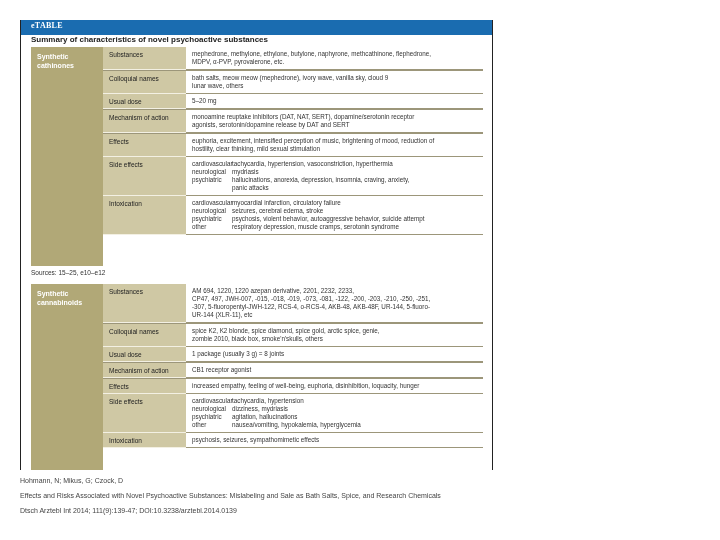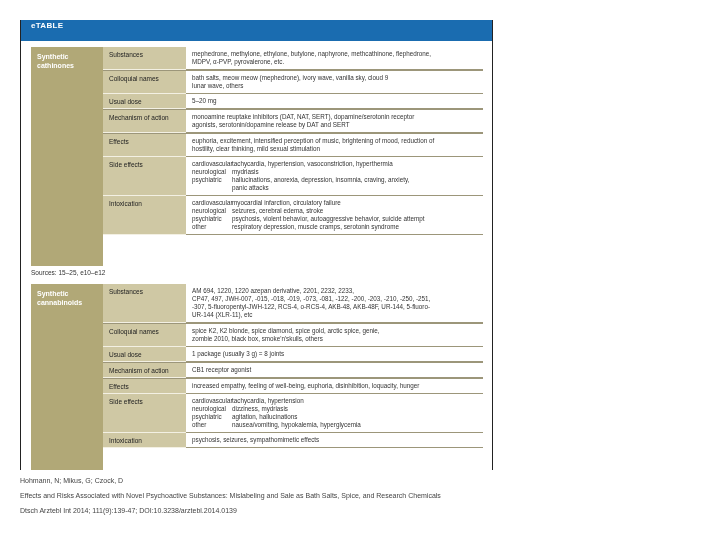--- a/index.html
+++ b/index.html
@@ -1,42 +1,43 @@
 <!DOCTYPE html>
 <html><head>
 <meta charset="utf-8">
 <style>
   html, body { margin:0; padding:0; background:#ffffff; }
   body { width:720px; height:540px; position:relative; overflow:hidden;
          font-family:"Liberation Sans", sans-serif; }
   .frame { position:absolute; left:20px; top:20px; width:471px; height:450px;
            border-left:1px solid #222; border-right:1px solid #222; background:#fff; }
-  .ehead { position:absolute; left:0; top:0; right:0; height:21px; background:#1a6cb0;
+  .ehead { position:absolute; left:0; top:0; right:0; height:15px; background:#1a6cb0;
            color:#fff; font-weight:bold; font-size:8px; line-height:11px; padding-left:10px;
-           letter-spacing:0.3px; }
+           letter-spacing:0.3px;font-family:Liberation Serif, serif; }
   .title { position:absolute; left:10px; top:15px; font-size:8px; font-weight:bold; color:#222; }
   .section { position:absolute; left:10px; width:452px; }
   .cat { position:absolute; left:0; top:0; bottom:0; width:72px; background:#b1a877;
          color:#fff; font-size:7px; font-weight:bold; padding:5px 0 0 6px; box-sizing:border-box; line-height:9px; }
   .rows { position:absolute; left:72px; top:0; right:0; }
   .row { position:relative; display:flex; border-bottom:1px solid #9c967a; }
   .row.thick { border-bottom:2px solid #9c967a; }
   .lab { width:83px; flex:none; background:#cfc8a4; font-size:6.5px; color:#222;
          padding:4px 0 0 6px; box-sizing:border-box; border-bottom:1px solid #f3f0e3; margin-bottom:-1px; }
   .val { flex:1; font-size:6.3px; color:#333; padding:3px 6px; line-height:8px; }
   .val .pair { display:flex; }
   .val .pair .k { width:40px; flex:none; }
   .sources { position:absolute; left:10px; top:249px; font-size:6.5px; color:#333; }
   .citation { position:absolute; left:20px; font-size:7px; color:#444; }
 </style>
 </head>
 <body>
 
 <div class="frame">
   <div class="ehead">eTABLE</div>
+  <div class="title">Summary of characteristics of novel psychoactive substances</div>
 
   <div class="section" id="sec0" style="top:27px;height:219px;">
     <div class="cat">
       <div>Synthetic</div>
       <div>cathinones</div>
     </div>
     <div class="rows">
         <div class="row thick">
           <div class="lab">Substances</div>
           <div class="val">

